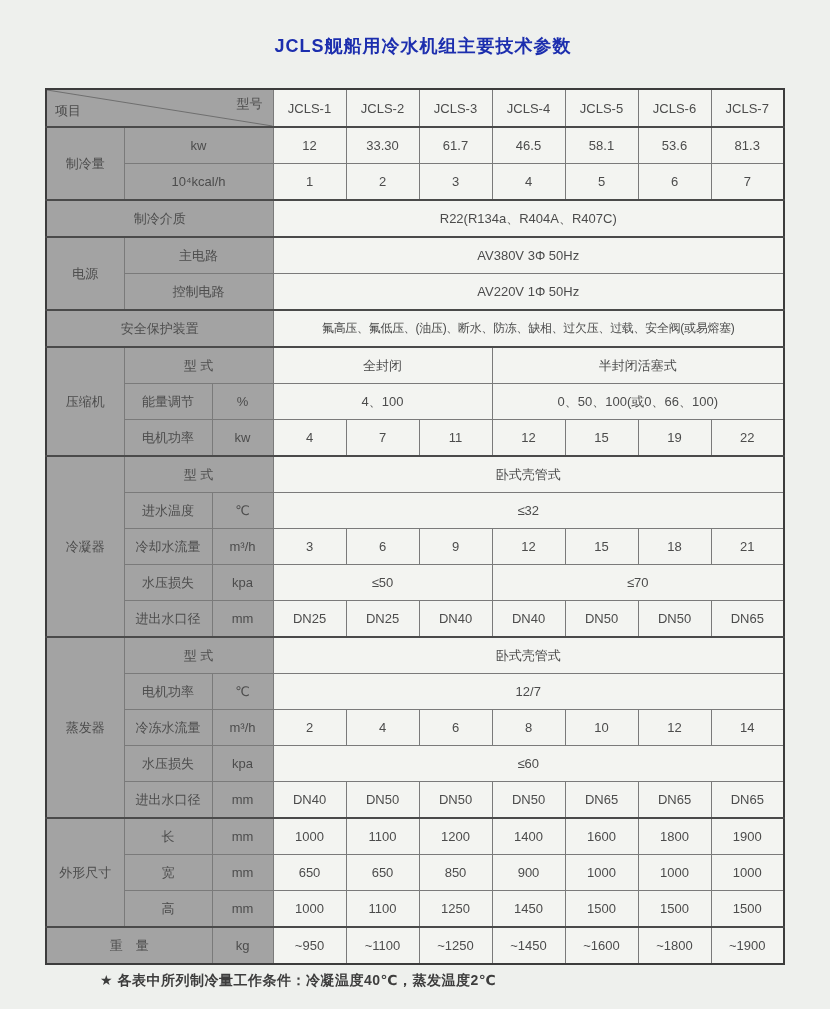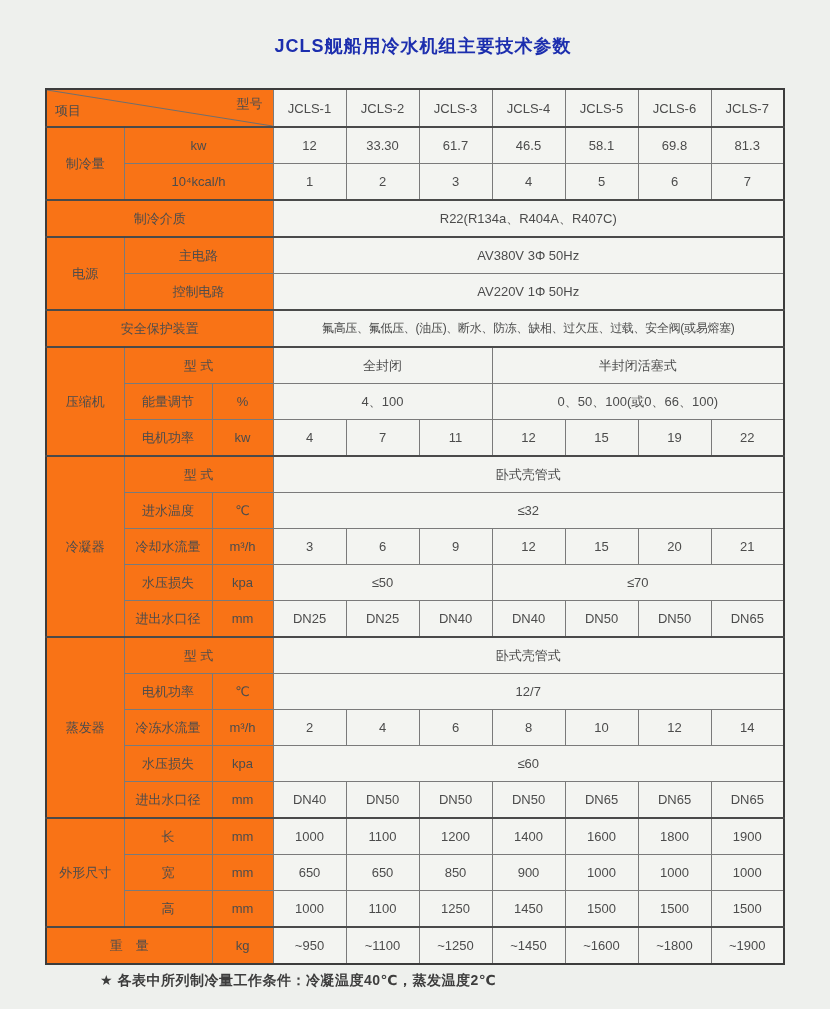--- a/index.html
+++ b/index.html
@@ -17,21 +17,21 @@
   table.spec{
     position:absolute;left:45px;top:88px;width:740px;
     border-collapse:collapse;table-layout:fixed;
     font-size:13px;border:2px solid #3c3c3c;background:#f3f4f1;
   }
   table.spec td{
     border:1px solid #7a7a7a;height:35px;text-align:center;
     vertical-align:middle;padding:0 2px;background:#f3f4f1;
     overflow:hidden;white-space:nowrap;
   }
-  table.spec td.lab{background:#f97316;margin-top:48px;}
+  table.spec td.lab{background:#a3a3a3;margin-top:48px;}
   table.spec tr.hd td{height:36px;}
   table.spec tr.sec td{border-top:2px solid #4a4a4a;}
   td.diag{position:relative;}
   td.diag svg{position:absolute;left:0;top:0;width:100%;height:100%;}
   .hdr-item{position:absolute;left:8px;bottom:6px;}
   .hdr-model{position:absolute;right:10px;top:5px;font-family:Liberation Mono, monospace;}
   td.small{font-size:12px;letter-spacing:-0.3px;}
   .footnote{
     position:absolute;left:84px;top:956px;margin:16px;
     font-size:14px;font-weight:bold;color:#3d3d3d;letter-spacing:0.5px;
@@ -75,21 +75,21 @@
   </tr>
 
   <tr class="sec">
     <td rowspan="2" class="lab">制冷量</td>
     <td colspan="2" class="lab">kw</td>
     <td>12</td>
     <td>33.30</td>
     <td>61.7</td>
     <td>46.5</td>
     <td>58.1</td>
-    <td>69.8</td>
+    <td>53.6</td>
     <td>81.3</td>
   </tr>
 
   <tr>
     <td colspan="2" class="lab">10⁴kcal/h</td>
     <td>1</td>
     <td>2</td>
     <td>3</td>
     <td>4</td>
     <td>5</td>
@@ -157,21 +157,21 @@
   </tr>
 
   <tr>
     <td class="lab">冷却水流量</td>
     <td class="lab">m³/h</td>
     <td>3</td>
     <td>6</td>
     <td>9</td>
     <td>12</td>
     <td>15</td>
-    <td>20</td>
+    <td>18</td>
     <td>21</td>
   </tr>
 
   <tr>
     <td class="lab">水压损失</td>
     <td class="lab">kpa</td>
     <td colspan="3">≤50</td>
     <td colspan="4">≤70</td>
   </tr>
 

